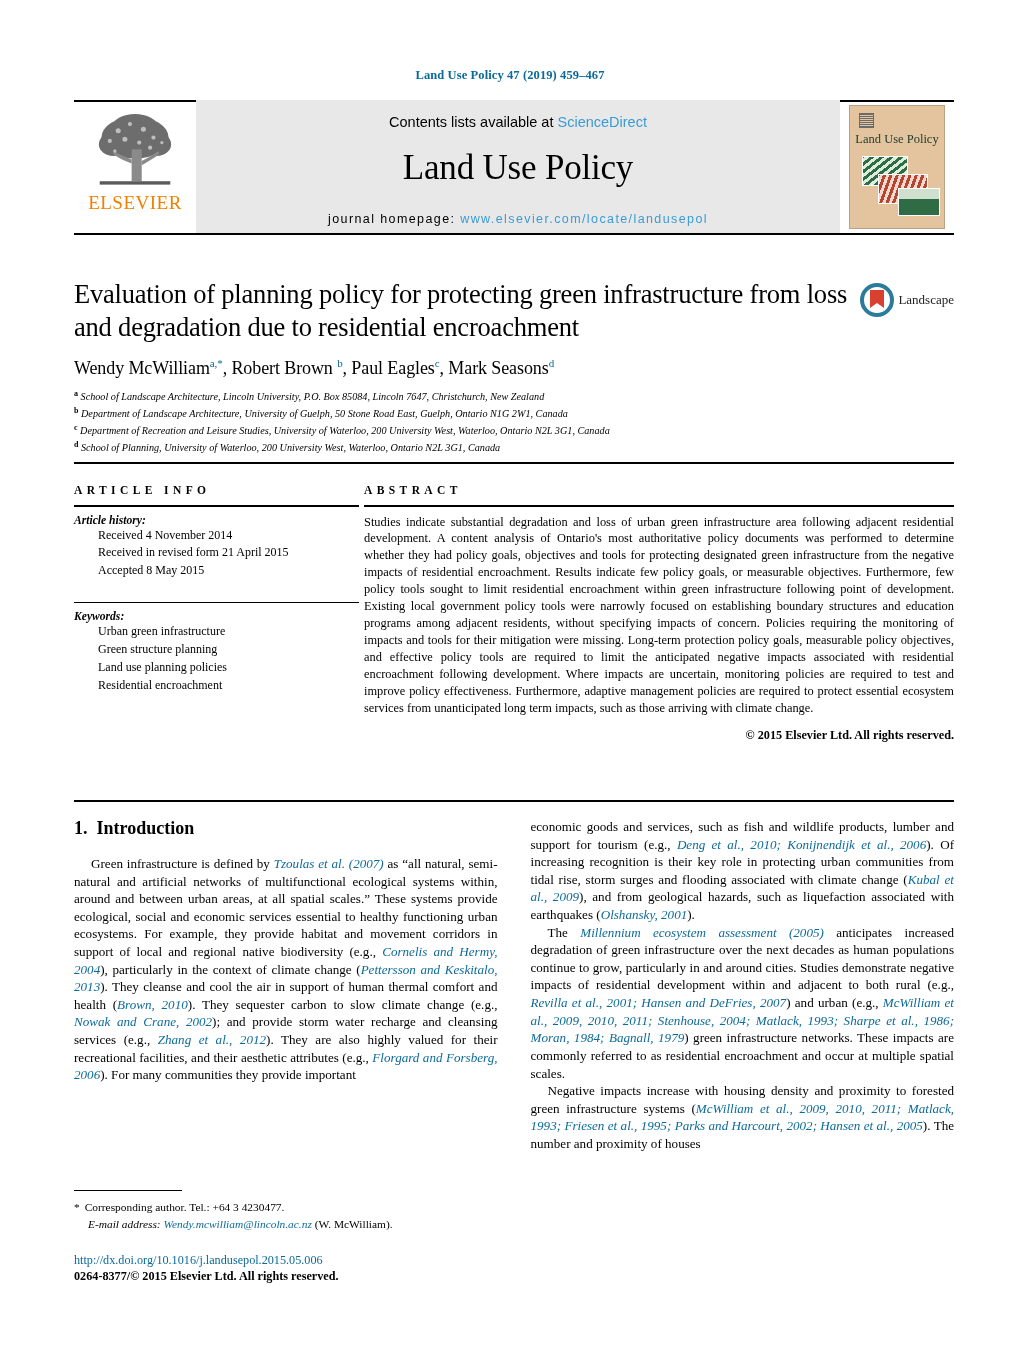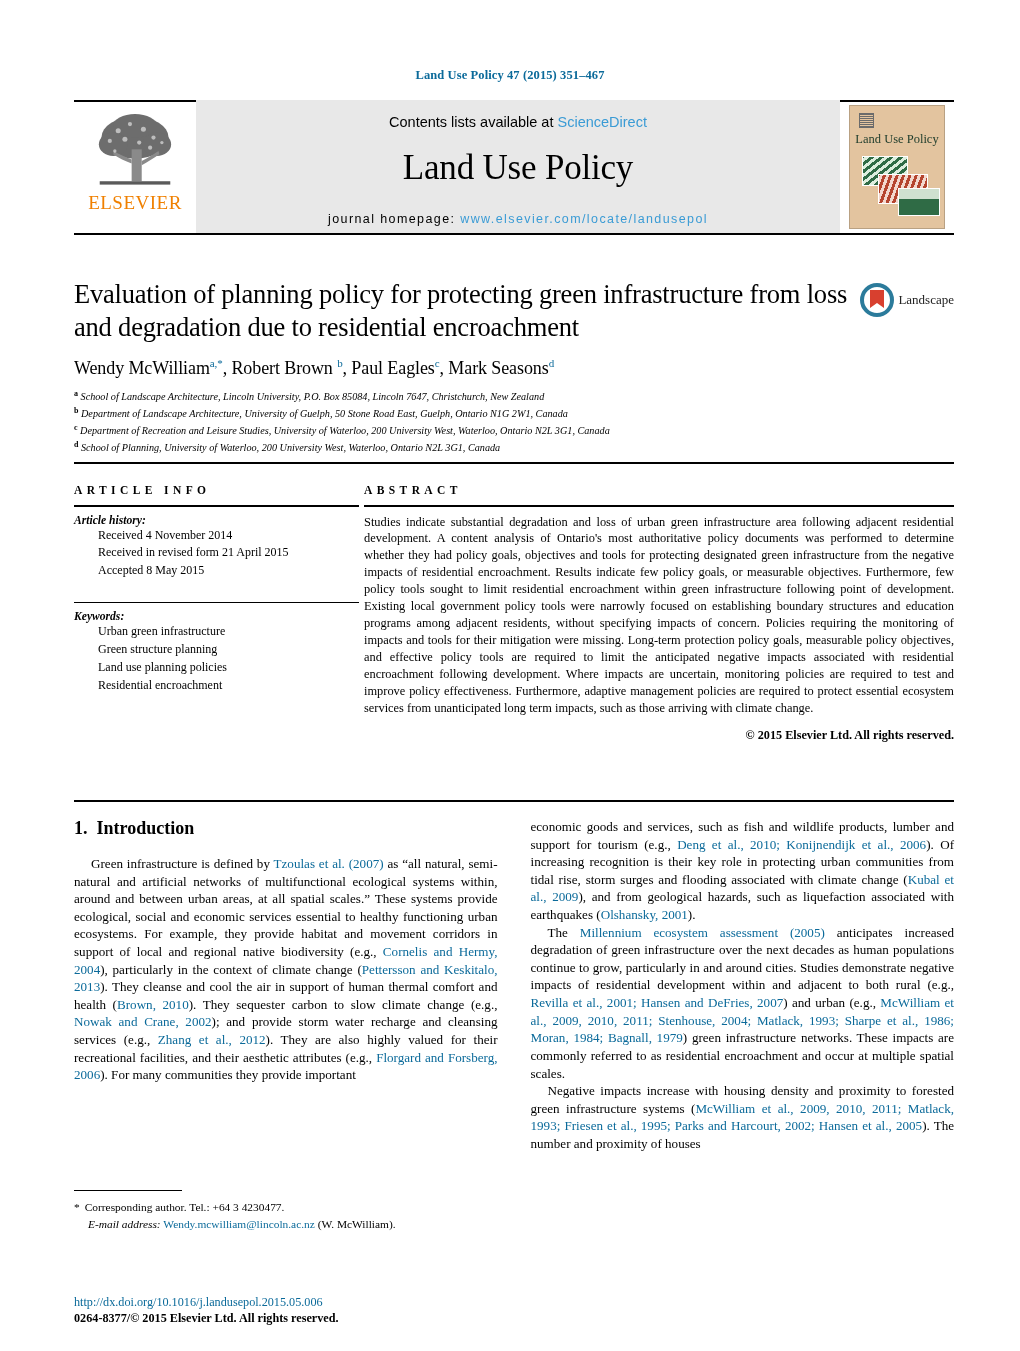--- a/index.html
+++ b/index.html
@@ -327,21 +327,21 @@
   .h1 .num { margin-right: 9px; }
   .para {
     font-family: "Liberation Serif", serif;
     font-size: 13.1px;
     line-height: 1.345;
     text-align: justify;
     margin: 0;
     text-indent: 17px;
   }
   .para + .para { margin-top: 0; }
-  .ref { color: #0b6a9a; }
+  .ref { color: #0b6a9a; font-style: italic; }
 
   
   .footnote {
     position: absolute;
     left: 74px;
     top: 1190px;
     width: 423px;
   }
   .fn-rule {
     width: 108px;
@@ -354,42 +354,42 @@
     font-size: 11.4px;
     line-height: 1.42;
   }
   .fn-line .star { margin-right: 5px; }
   .fn-indent { padding-left: 14px; }
   .fn-italic { font-style: italic; }
 
   .doi-block {
     position: absolute;
     left: 74px;
-    top: 1295px;
+    top: 1253px;
     width: 460px;
   }
   .doi-link {
     color: #0b6a9a;
     font-family: "Liberation Serif", serif;
     font-size: 12.2px;
     display: block;
   }
   .issn-line {
     font-family: "Liberation Serif", serif;
     font-weight: bold;
     font-size: 12.2px;
     margin-top: 1px;
   }
 </style>
 </head>
 <body>
 
 <div class="page">
 
-  <div class="running-head">Land Use Policy 47 (2015) 351–467</div>
+  <div class="running-head">Land Use Policy 47 (2019) 459–467</div>
 
   <div class="hdr-rule-top"></div>
   <div class="header-band">
 
     <div class="elsevier-box">
       <svg class="elsevier-tree" viewBox="0 0 100 100">
         <g fill="#6d6d6d">
           <ellipse cx="50" cy="34" rx="40" ry="25"></ellipse>
           <ellipse cx="24" cy="42" rx="17" ry="14"></ellipse>
           <ellipse cx="76" cy="42" rx="17" ry="14"></ellipse>

